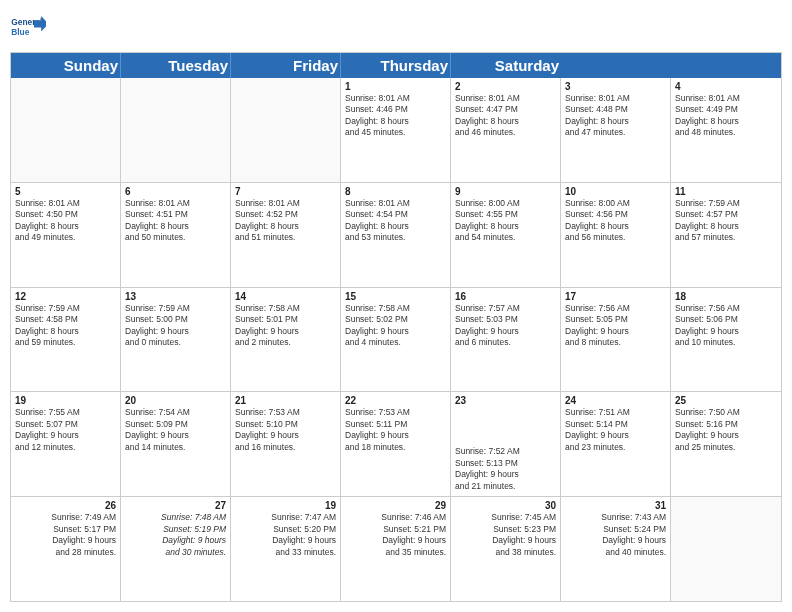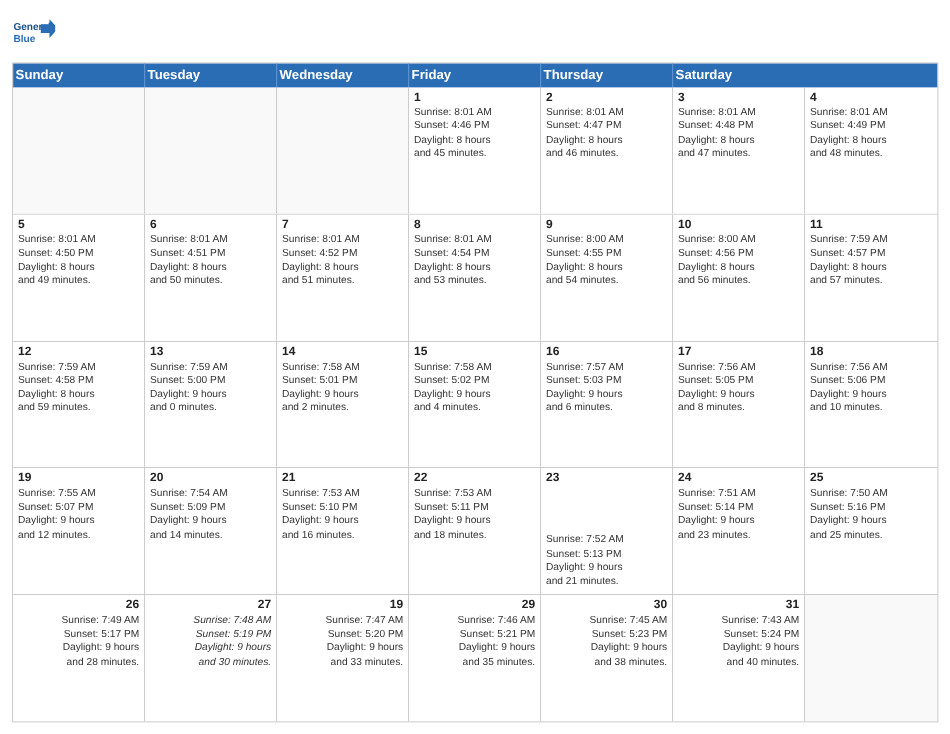--- a/index.html
+++ b/index.html
@@ -46,23 +46,23 @@
       flex-direction: column;
       border: 1px solid #ccc;
     }
     .cal-header-row {
       display: grid;
       grid-template-columns: repeat(7, 1fr);
       background: #2a6db5;
     }
     .cal-header-cell {
       color: #fff;
-      font-size: 11px;
+      font-size: 15px;
       font-weight: bold;
-      text-align: left;
+      text-align: right;
       padding: 4px 2px;
       border-right: 1px solid #5a8fd0;
     }
     .cal-header-cell:last-child { border-right: none; }
     .cal-body {
       flex: 1;
       display: flex;
       flex-direction: column;
     }
     .cal-row {
@@ -110,21 +110,20 @@
     <div class="title-block">
       <div class="month-title"></div>
       <div class="subtitle"></div>
     </div>
   </div>
 
   <div class="calendar">
     <div class="cal-header-row">
     <div class="cal-header-cell">Sunday</div>
         <div class="cal-header-cell">Tuesday</div>
-        <div class="cal-header-cell">Wednesday</div>
         <div class="cal-header-cell">Friday</div>
         <div class="cal-header-cell">Thursday</div>
         <div class="cal-header-cell">Saturday</div>
       </div>
     <div class="cal-body">
     <div class="cal-row">
           <div class="cal-cell empty"></div>
           <div class="cal-cell empty"></div>
           <div class="cal-cell empty"></div>
           <div class="cal-cell">

